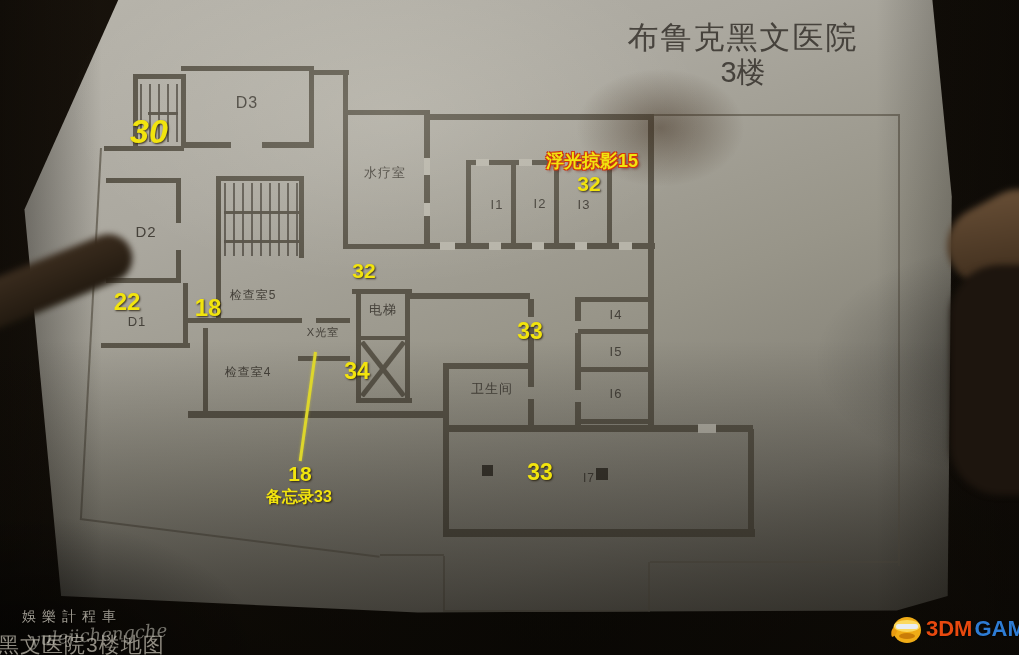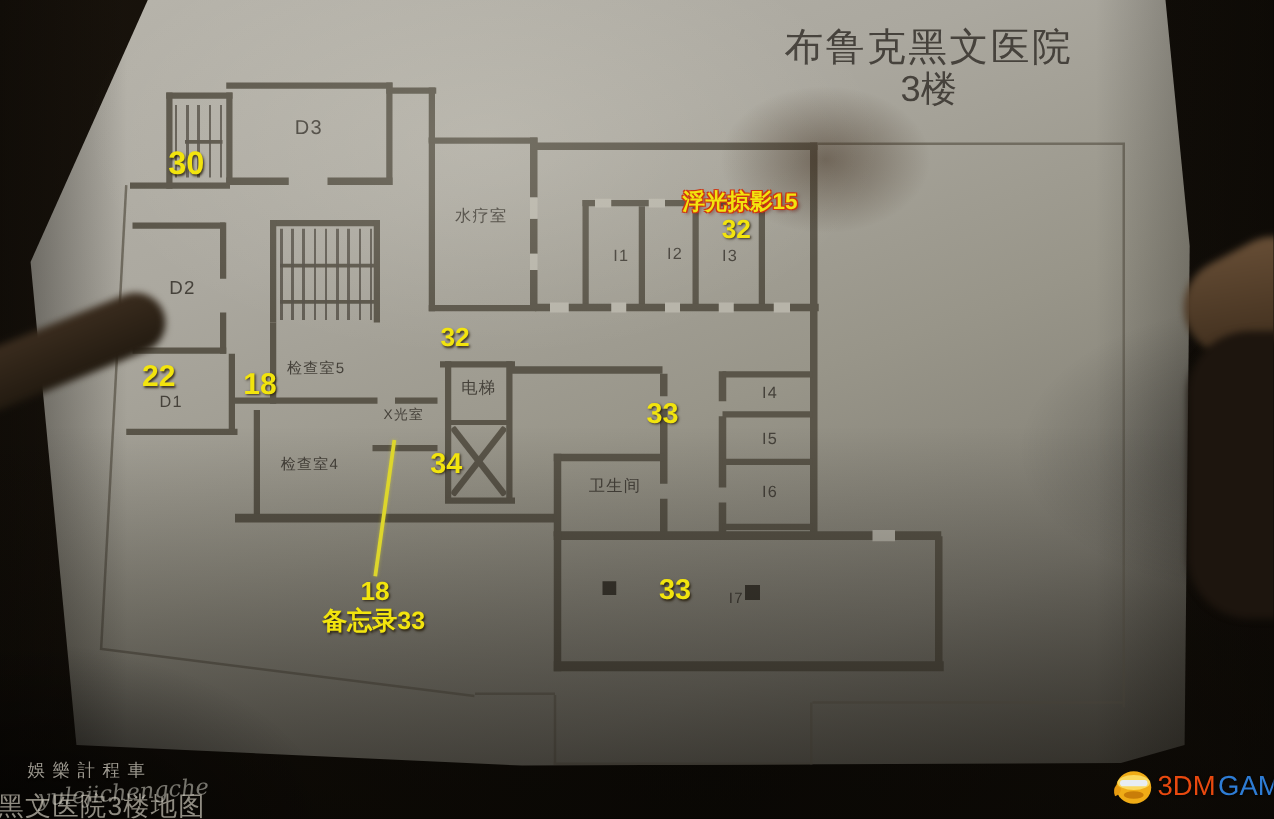--- a/index.html
+++ b/index.html
@@ -51,21 +51,21 @@
   
   #wm-top{position:absolute;left:22px;top:608px;font-size:14px;letter-spacing:6px;
     color:#9e9a90;text-shadow:0 1px 1px rgba(0,0,0,.6);}
   #wm-bottom{position:absolute;left:-2px;top:631px;font-size:21px;color:#908c82;
     letter-spacing:1px;white-space:nowrap;}
   #wm-script{position:absolute;left:30px;top:624px;font-size:18px;font-style:italic;
     color:rgba(208,205,195,.55);transform:rotate(-4deg);white-space:nowrap;
     font-family:"DejaVu Serif","Liberation Serif",serif;}
   
   #logo{position:absolute;left:888px;top:612px;display:flex;align-items:center;gap:2px;}
-  #logo .txt{font-size:22px;font-weight:normal;letter-spacing:0;}
+  #logo .txt{font-size:22px;font-weight:bold;letter-spacing:0;}
   #logo .t3dm{color:#e8490f;text-shadow:0 1px 2px rgba(0,0,0,.7);}
   #logo .tgame{color:#2e7cd4;text-shadow:0 1px 2px rgba(0,0,0,.7);}
 </style>
 </head>
 <body>
 
 <div id="scene">
   <div id="paper">
     <div id="walls">
         <div class="w" style="left: 133px; top: 74px; width: 53px; height: 5px;"></div>
@@ -182,31 +182,31 @@
     <div id="map-title">
       <div class="t1">布鲁克黑文医院</div>
       <div class="t2">3楼</div>
     </div>
   </div>
 
   <div id="shade"></div>
 
   <div id="annots">
     <div id="leader"></div>
-  <span class="mark" style="left: 149px; top: 131px; font-size: 26px;">30</span>
+  <span class="mark" style="left: 149px; top: 131px; font-size: 34px; font-style: italic;">30</span>
       <span class="mark" style="left: 127px; top: 302px; font-size: 24px;">22</span>
       <span class="mark" style="left: 208px; top: 308px; font-size: 24px;">18</span>
       <span class="mark" style="left: 364px; top: 271px; font-size: 21px;">32</span>
       <span class="mark red" style="left: 592px; top: 161px; font-size: 18px;">浮光掠影15</span>
       <span class="mark" style="left: 589px; top: 184px; font-size: 21px;">32</span>
       <span class="mark" style="left: 530px; top: 331px; font-size: 23px;">33</span>
       <span class="mark" style="left: 357px; top: 371px; font-size: 23px;">34</span>
       <span class="mark" style="left: 540px; top: 472px; font-size: 23px;">33</span>
       <span class="mark" style="left: 300px; top: 474px; font-size: 21px;">18</span>
-      <span class="mark" style="left: 299px; top: 497px; font-size: 20px;">备忘录33</span>
+      <span class="mark" style="left: 299px; top: 497px; font-size: 16px;">备忘录33</span>
     </div>
 
   <div id="finger-left" class="hand"></div>
   <div id="thumb-right" class="hand"></div>
   <div id="hand-right" class="hand"></div>
 
   <div id="wm-top">娛樂計程車</div>
   <div id="wm-bottom">黑文医院3楼地图</div>
   <div id="wm-script">yulejichengche</div>
 

